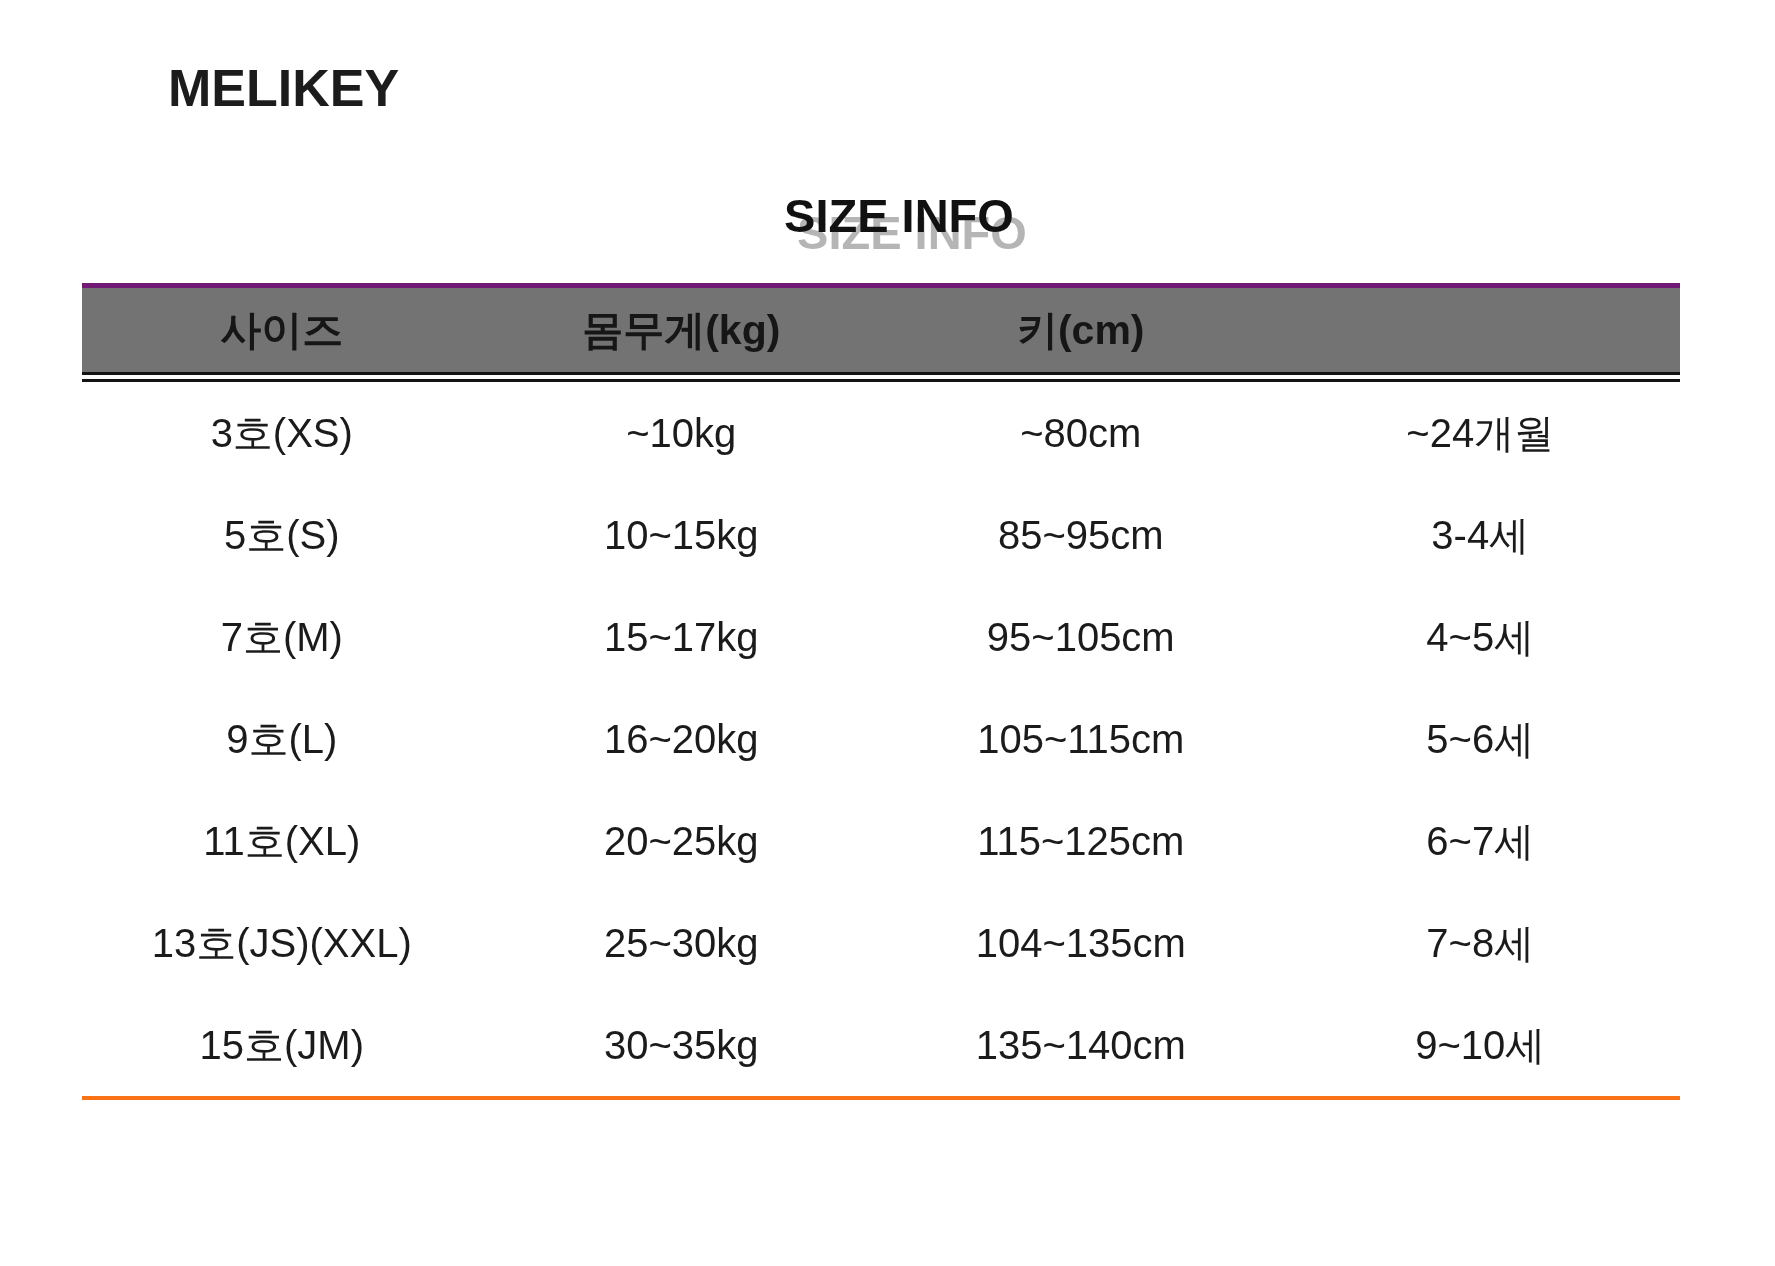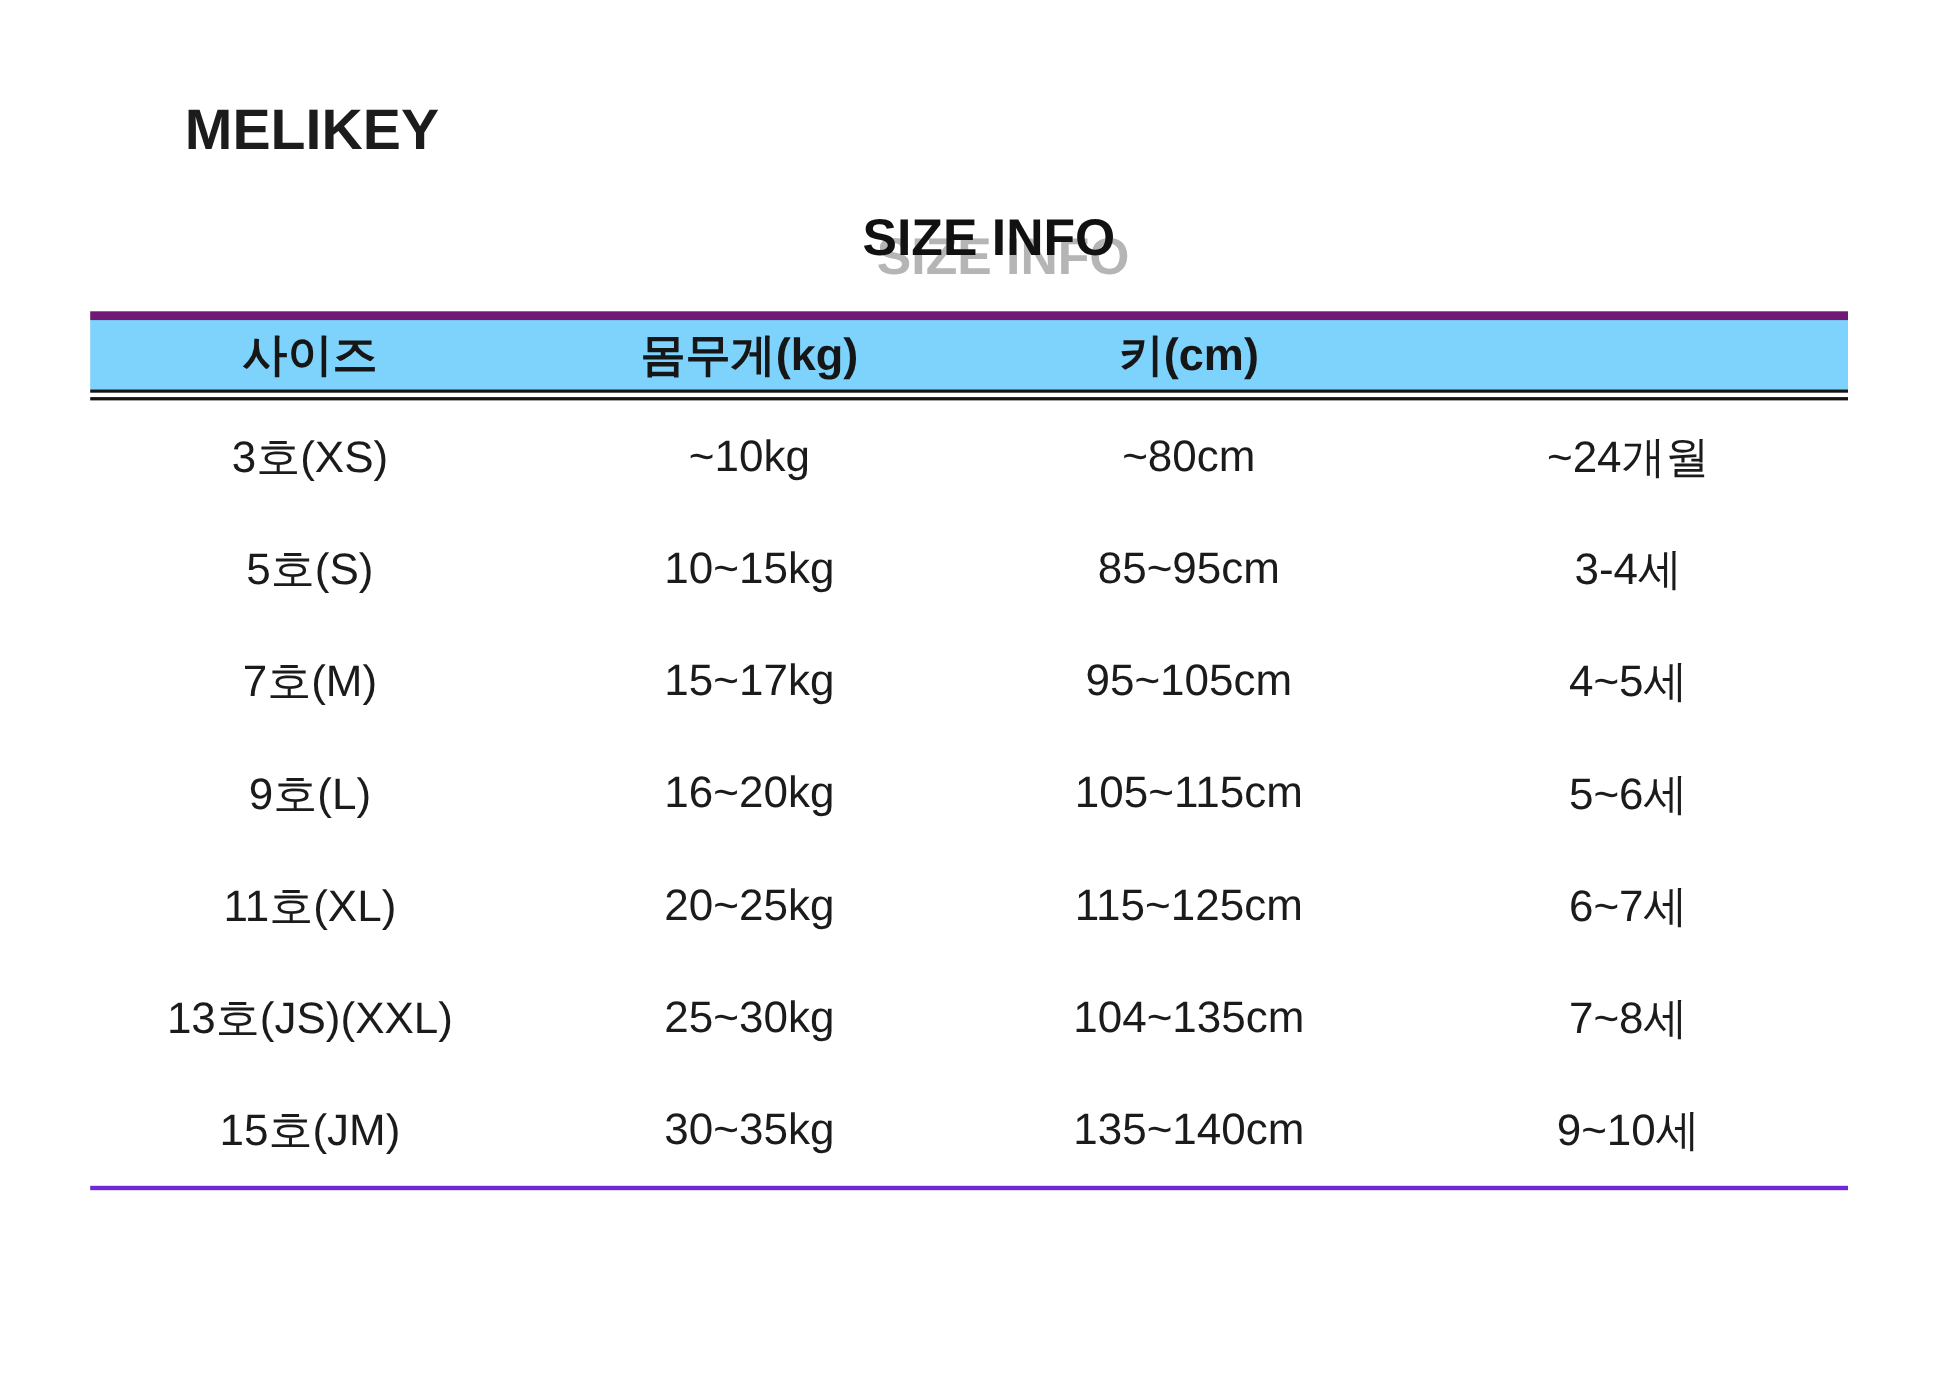--- a/index.html
+++ b/index.html
@@ -19,21 +19,20 @@
     background: #ffffff;
   }
   .brand {
     position: absolute;
     left: 168px;
     top: 58px;
     font-size: 52px;
     font-weight: 700;
     letter-spacing: 0px;
     color: #1c1c1c;
-    margin-top: 30px;
   }
   .title-wrap {
     position: absolute;
     left: 100px;
     top: 192px;
     width: 1598px;
     text-align: center;
   }
   .title {
     display: inline-block;
@@ -46,34 +45,34 @@
   .size-table {
     position: absolute;
     left: 82px;
     top: 283px;
     width: 1598px;
   }
   .thead {
     display: grid;
     grid-template-columns: repeat(4, 1fr);
     align-items: center;
-    height: 81px;
-    background: #7dd3fc;
+    height: 99px;
+    background: #737373;
     background-clip: padding-box;
-    border-top: 8px solid #701a75;
+    border-top: 5px solid #701a75;
     border-bottom: 10px double #141414;
   }
   .th {
     text-align: center;
     font-size: 41px;
     font-weight: 700;
     color: #161616;
   }
   .tbody {
-    border-bottom: 4px solid #6d28d9;
+    border-bottom: 4px solid #f97316;
   }
   .tr {
     display: grid;
     grid-template-columns: repeat(4, 1fr);
     align-items: center;
     height: 102px;
   }
   .td {
     text-align: center;
     font-size: 40px;

